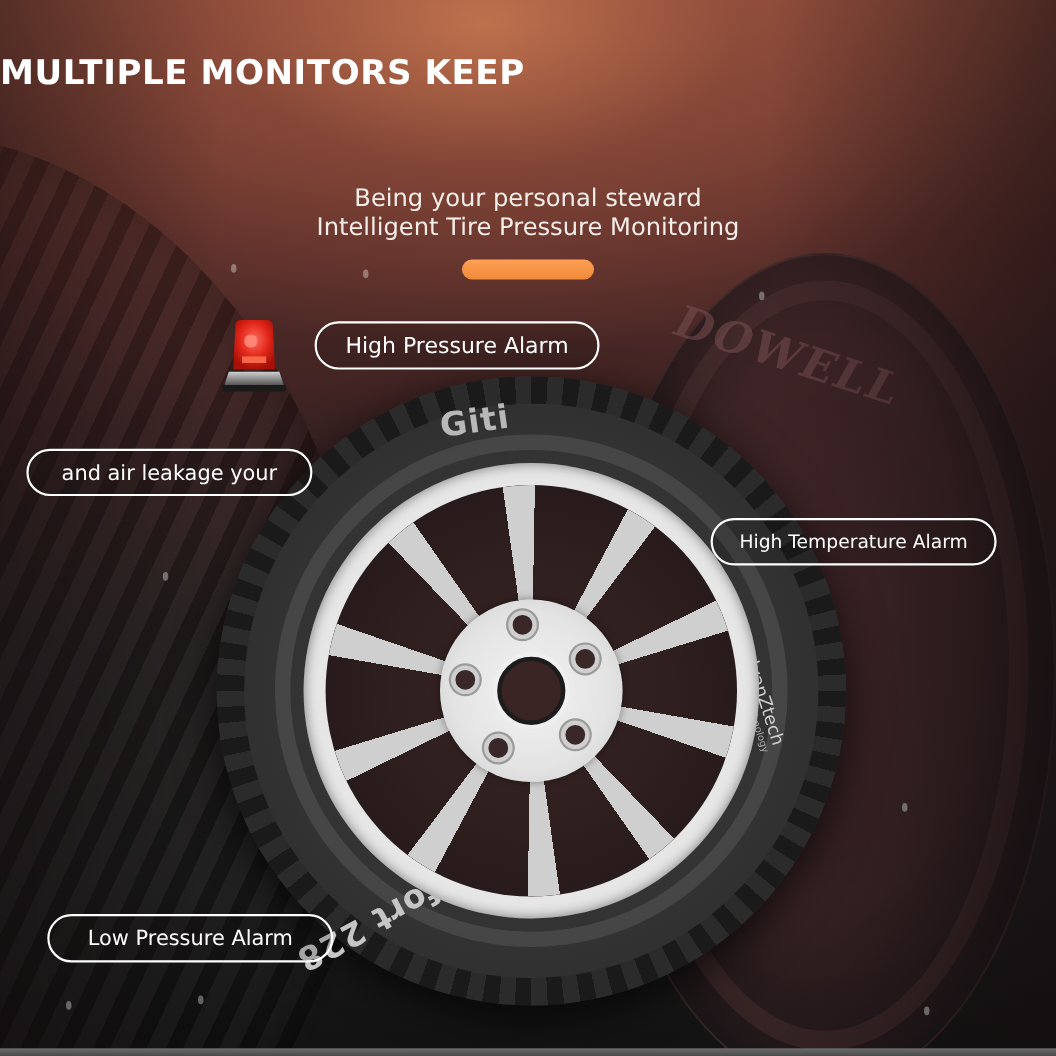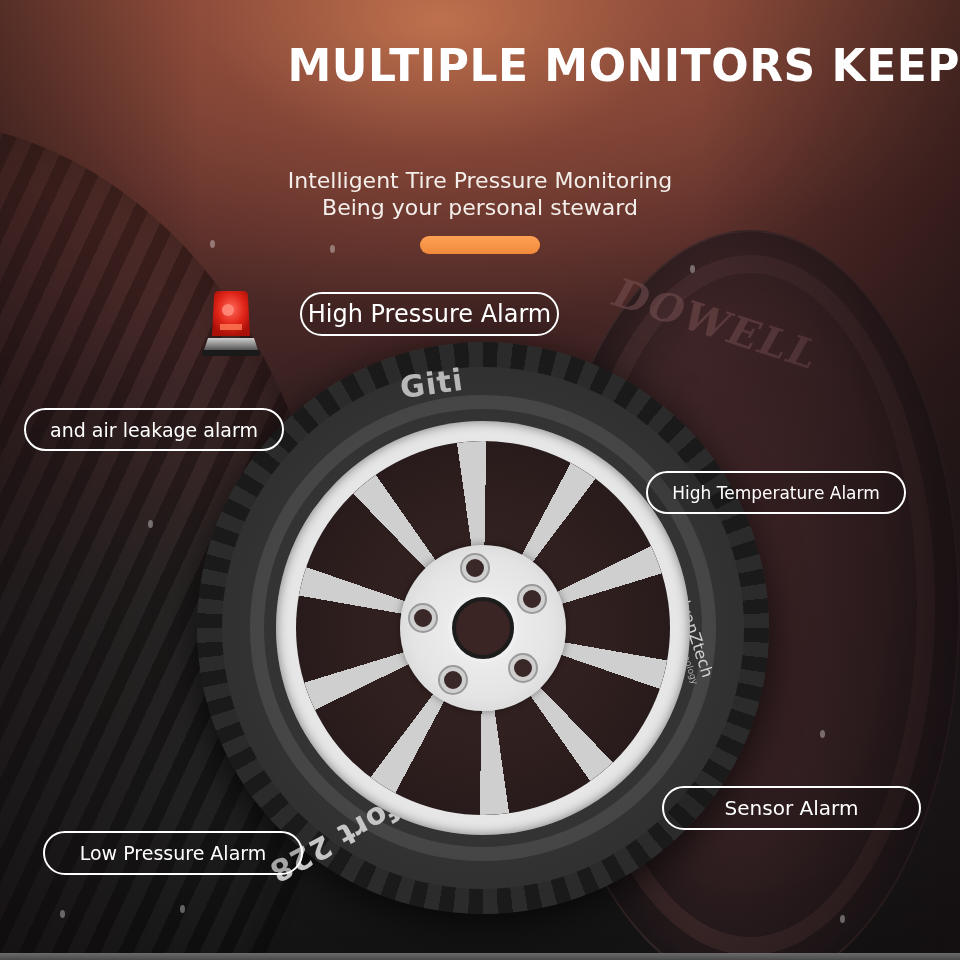--- a/index.html
+++ b/index.html
@@ -45,22 +45,22 @@
     font-family: "DejaVu Serif", serif; font-style: italic;
   }
   .droplet { position: absolute; width: 5px; height: 8px; border-radius: 50%; background: rgba(255,255,255,0.35); }
   .bottom-bar {
     position: absolute; left: 0; bottom: 0; width: 960px; height: 7px;
     background: linear-gradient(180deg, #6b6b6b, #4a4a4a);
   }
 
   
   .headline {
-    position: absolute; left: 0; top: 40px; width: 960px; text-align: right;
-    font-family: "DejaVu Sans", sans-serif; font-weight: bold; font-size: 44px; line-height: 52px;
+    position: absolute; left: 0; top: 40px; width: 960px; text-align: left;
+    font-family: "DejaVu Sans", sans-serif; font-weight: bold; font-size: 31px; line-height: 52px;
     color: #ffffff; letter-spacing: 0.5px;
   }
   .subhead {
     position: absolute; left: 0; top: 167px; width: 960px; text-align: center;
     font-family: "DejaVu Sans", sans-serif; font-size: 22px; line-height: 27px; color: #f4eeea;
   }
   .accent-bar {
     position: absolute; left: 420px; top: 236px; width: 120px; height: 18px;
     border-radius: 9px; background: linear-gradient(180deg, #ffa054 0%, #f08a3a 100%);
   }
@@ -128,21 +128,21 @@
   
   .beacon { position: absolute; left: 200px; top: 288px; width: 62px; height: 70px; }
 
   
   .pill {
     position: absolute; border: 2px solid #ffffff; border-radius: 24px;
     font-family: "DejaVu Sans", sans-serif; color: #fff; white-space: nowrap;
     display: flex; align-items: center; justify-content: center;
     background: rgba(20,14,14,0.18);
   }
-  .pill-high-pressure { left: 300px; top: 292px; width: 259px; height: 44px; font-size: 24px; }
+  .pill-high-pressure { left: 286px; top: 292px; width: 259px; height: 44px; font-size: 20px; }
   .pill-leakage { left: 24px; top: 408px; width: 260px; height: 43px; font-size: 19px; }
   .pill-high-temp { left: 646px; top: 471px; width: 260px; height: 43px; font-size: 17px; }
   .pill-sensor { left: 662px; top: 786px; width: 259px; height: 44px; font-size: 20px; }
   .pill-low-pressure { left: 43px; top: 831px; width: 260px; height: 44px; font-size: 19px; }
 </style>
 </head>
 <body>
 
 <div class="canvas">
   <div class="bg-tire-left"></div>
@@ -158,22 +158,22 @@
   <div class="droplet" style="left:148px;top:520px"></div>
   <div class="droplet" style="left:820px;top:730px"></div>
   <div class="droplet" style="left:60px;top:910px"></div>
   <div class="droplet" style="left:180px;top:905px"></div>
   <div class="droplet" style="left:840px;top:915px"></div>
 
   <div class="headline">
     <div>MULTIPLE MONITORS KEEP</div>
   </div>
   <div class="subhead">
+    <div>Being your personal steward</div>
     <div>Intelligent Tire Pressure Monitoring</div>
-    <div>Being your personal steward</div>
   </div>
   <div class="accent-bar"></div>
 
   <div class="tire"></div>
   <div class="tire-sidewall"></div>
   <div class="sidewall-band"></div>
   <div class="brand-top">Giti</div>
   <div class="brand-bottom">GitiComfort 228</div>
   <div class="brand-side">
     <span>advanZtech</span>
@@ -205,19 +205,18 @@
       </defs>
       <path d="M14 8 Q14 3 19 3 L43 3 Q48 3 48 8 L50 48 L12 48 Z" fill="url(#glow)"></path>
       <circle cx="28" cy="22" r="6" fill="#ff8a7a" opacity="0.9"></circle>
       <rect x="20" y="36" width="22" height="6" fill="#ff7a58" opacity="0.8"></rect>
       <path d="M8 50 L54 50 L58 62 L4 62 Z" fill="url(#base)"></path>
       <rect x="2" y="62" width="58" height="6" rx="2" fill="#1a1a1a"></rect>
     </svg>
   </div>
 
   <div class="pill pill-high-pressure">High Pressure Alarm</div>
-  <div class="pill pill-leakage">and air leakage alarm</div>
+  <div class="pill pill-leakage">and air leakage your</div>
   <div class="pill pill-high-temp">High Temperature Alarm</div>
-  <div class="pill pill-sensor">Sensor Alarm</div>
   <div class="pill pill-low-pressure">Low Pressure Alarm</div>
 
   <div class="bottom-bar"></div>
 </div>
 
 </body></html>

